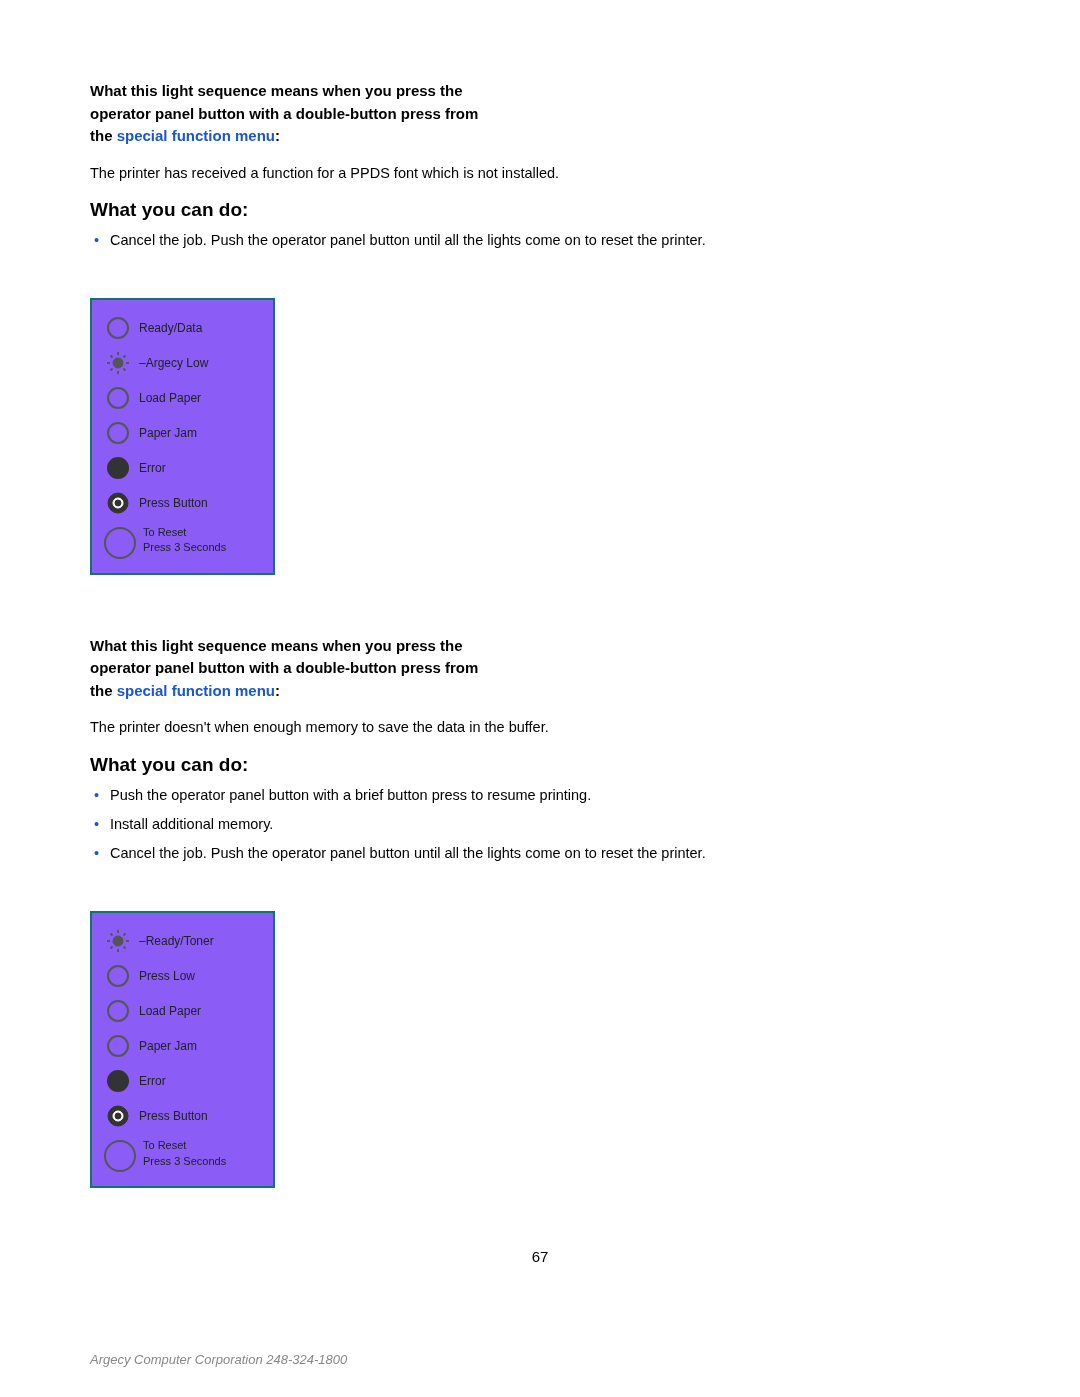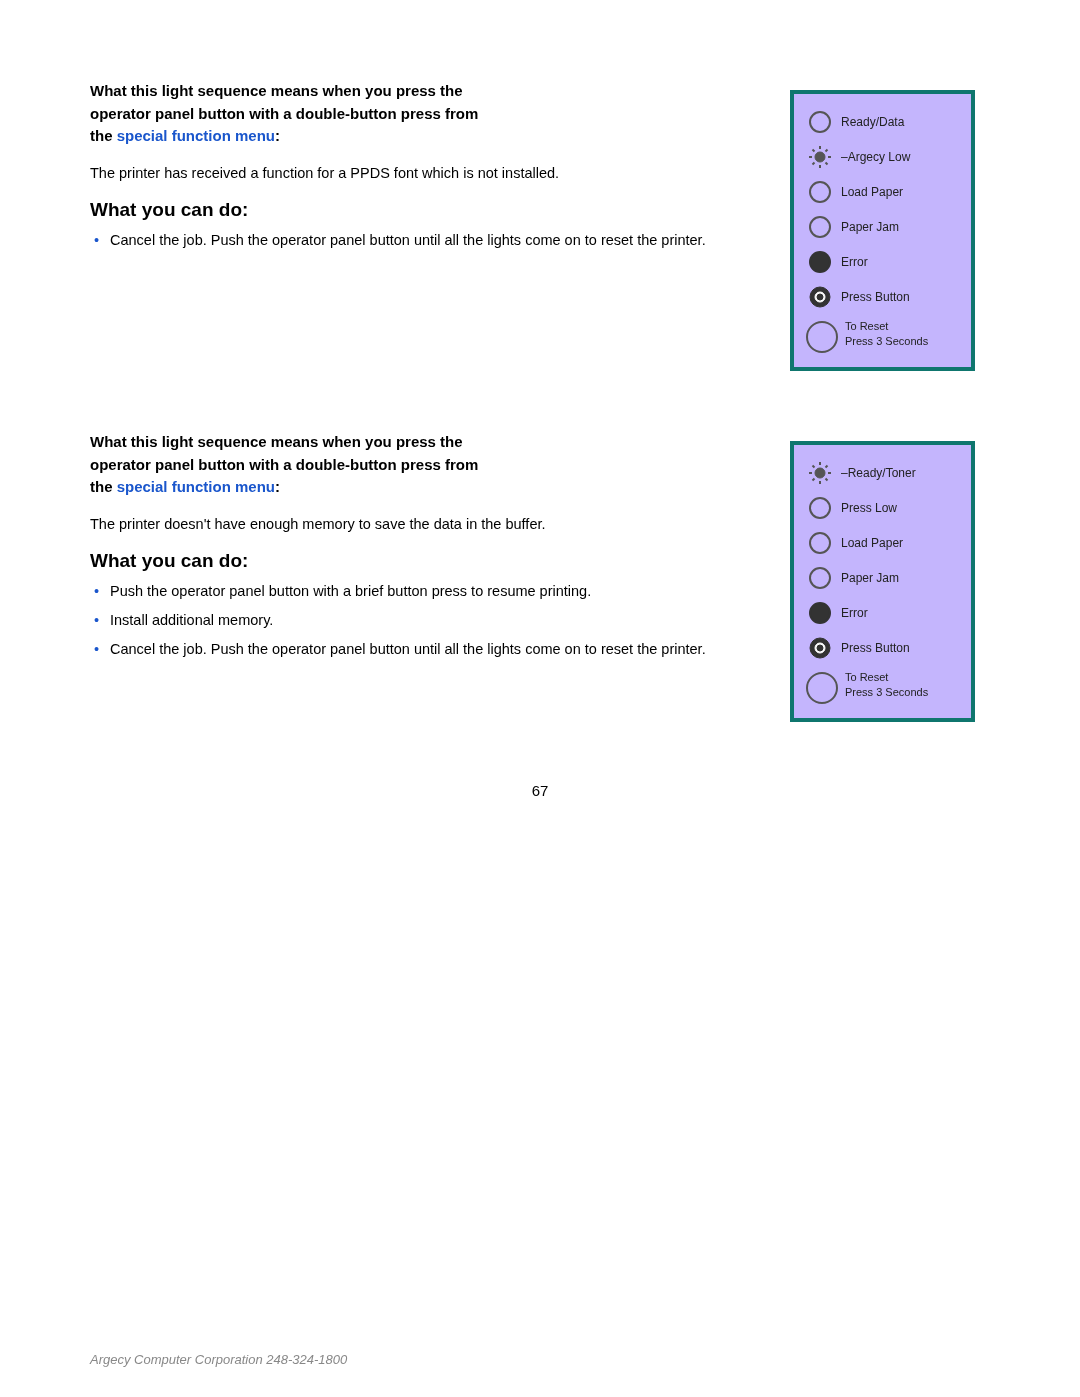--- a/index.html
+++ b/index.html
@@ -10,21 +10,21 @@
       font-family: Arial, Helvetica, sans-serif;
       font-size: 15px;
       color: #000000;
       position: relative;
     }
     .page-content {
       padding: 80px 90px 60px 90px;
     }
     .section {
       display: flex;
-      flex-direction: row;
+      flex-direction: column;
       gap: 30px;
       margin-bottom: 60px;
       justify-content: space-between;
     }
     .text-col {
       flex: 1;
     }
     .diagram-col {
       width: 200px;
       flex-shrink: 0;
@@ -59,23 +59,23 @@
     .bullet-list li::before {
       content: "•";
       color: #1a56cc;
       position: absolute;
       left: 4px;
       top: 0;
     }
 
     
     .diagram-box {
-      border: 4px solid #0f766e;
+      border: 2px solid #0f766e;
       padding: 14px 12px 14px 12px;
-      background: #c4b5fd;
+      background: #8b5cf6;
       width: 185px;
       margin-top: 10px;
     }
     .indicator-row {
       display: flex;
       align-items: center;
       margin-bottom: 7px;
       font-size: 12px;
     }
     .indicator-icon {
@@ -233,21 +233,21 @@
     </div>
   </div>
 
   <div class="section">
     <div class="text-col">
       <div class="heading">
         <span>What this light sequence means when you press the</span><br>
         <span>operator panel button with a double-button press from</span><br>
         <span>the </span><span style="color:#1a56cc; font-weight:bold;">special function menu</span><span>:</span>
       </div>
-      <p class="description">The printer doesn't have enough memory to save the data in the buffer.</p>
+      <p class="description">The printer doesn't when enough memory to save the data in the buffer.</p>
       <p class="what-you-can-do">What you can do:</p>
       <ul class="bullet-list">
         <li>Push the operator panel button with a brief button press to resume printing.</li>
         <li>Install additional memory.</li>
         <li>Cancel the job. Push the operator panel button until all the lights come on to reset the printer.</li>
       </ul>
     </div>
     <div class="diagram-col">
       <div class="diagram-box">
 

